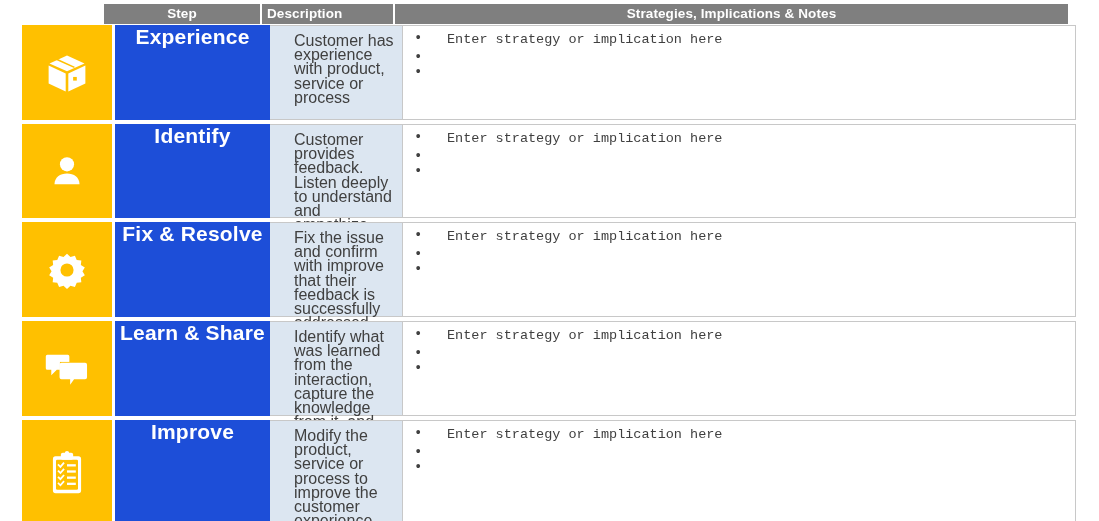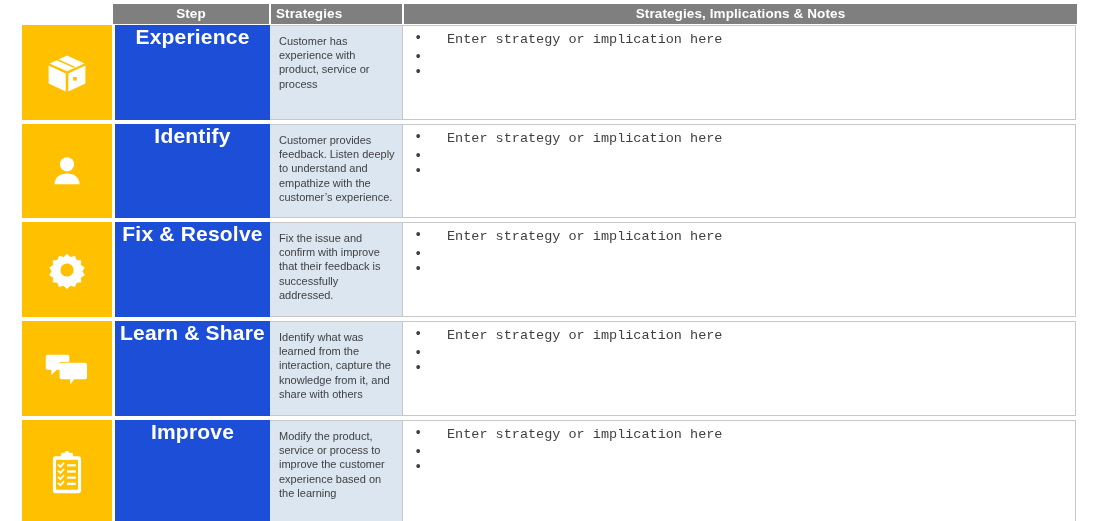--- a/index.html
+++ b/index.html
@@ -15,21 +15,21 @@
     position: relative;
     width: 1099px;
     height: 521px;
     background: #ffffff;
   }
 
   
   .hdr-row {
     position: absolute;
     top: 4px;
-    left: 113px;
+    left: 104px;
     height: 20px;
     display: flex;
   }
   .hdr-cell {
     background: #7f7f7f;
     color: #ffffff;
     font-size: 13.5px;
     font-weight: bold;
     letter-spacing: .1px;
     line-height: 20px;
@@ -85,23 +85,23 @@
     letter-spacing: .2px;
     margin-left: 3px;
   }
 
   
   .cell-desc {
     width: 133px;
     flex: 0 0 133px;
     background: #dce6f1;
     color: #404040;
-    font-size: 11px;
+    font-size: 16px;
     line-height: 14.2px;
-    padding: 8px 7px 6px 9px;
+    padding: 8px 7px 6px 24px;
     display: flex;
     align-items: flex-start;
     border-top: 1px solid #c8c8c8;
     border-bottom: 1px solid #c8c8c8;
     border-right: 1px solid #c8c8c8;
   }
   .cell-desc span { display: block; }
 
   
   .cell-notes {
@@ -132,21 +132,21 @@
   }
   .bullets li.empty { height: 15px; }
 </style>
 </head>
 <body>
 
 <div id="sheet">
 
   <div class="hdr-row">
     <div class="hdr-cell hdr-step">Step</div>
-    <div class="hdr-cell hdr-desc">Strategies</div>
+    <div class="hdr-cell hdr-desc">Description</div>
     <div class="hdr-cell hdr-notes">Strategies, Implications &amp; Notes</div>
   </div>
 
   <div class="rows">
 
     <div class="row" style="height:95px;">
       <div class="cell-icon">
         <span>
           <svg width="42" height="42" viewBox="0 0 48 48" aria-hidden="true">
             <g fill="#ffffff">

